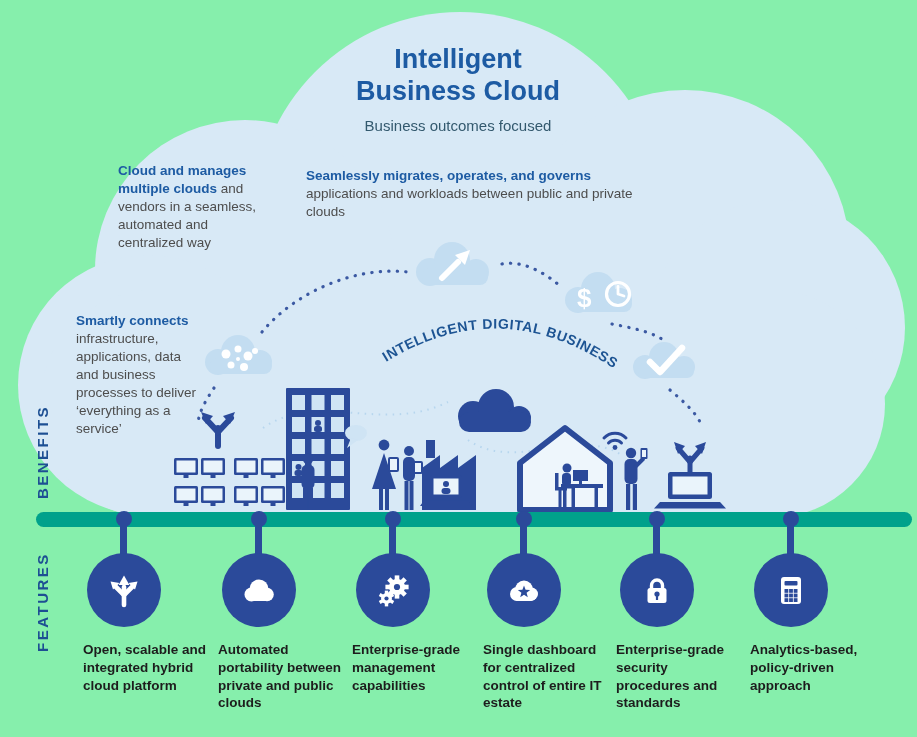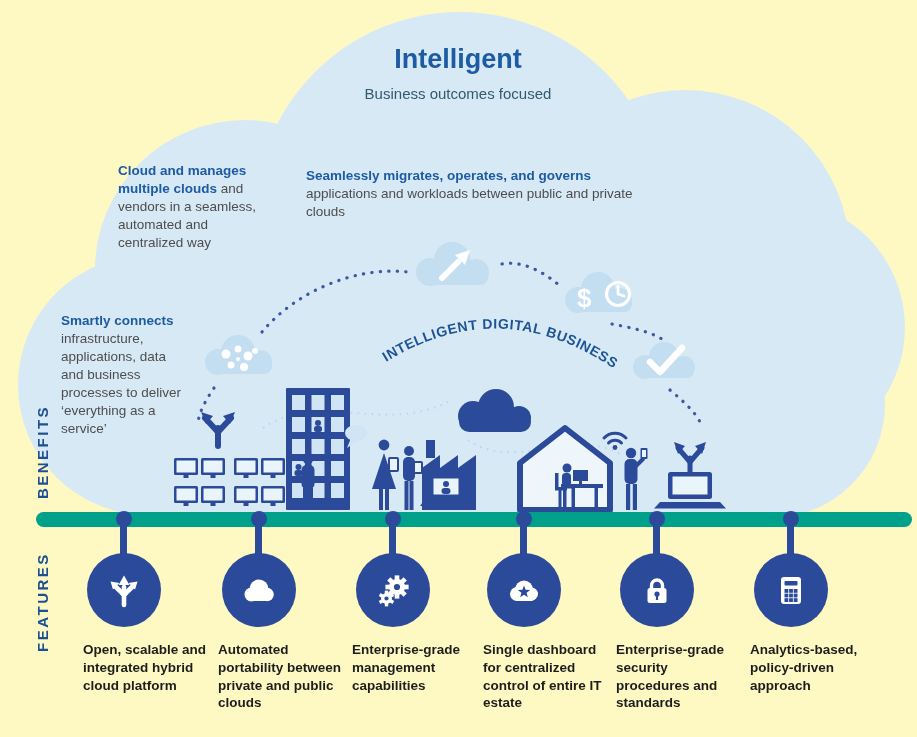--- a/index.html
+++ b/index.html
@@ -1,18 +1,18 @@
 <!DOCTYPE html>
 <html><head>
 <meta charset="utf-8">
 <style>
   html,body { margin:0; padding:0; background:#fff; }
   .canvas {
     position:relative; width:917px; height:737px; overflow:hidden;
-    font-family:"Liberation Sans", sans-serif; background:#fef9c3;
+    font-family:"Liberation Sans", sans-serif; background:#86efac;
   }
   .puff { position:absolute; background:#d8e9f6; border-radius:50%; }
   .puff-base { position:absolute; background:#d8e9f6; border-radius:114px; }
 
   .title-block { position:absolute; left:268px; top:44px; width:380px; text-align:center; z-index:3; }
   .title-line { font-size:27px; font-weight:bold; color:#1d5ba3; line-height:1.18; }
   .subtitle { font-size:15px; color:#33596e; margin-top:9px;text-align:center; }
 
   .benefit { position:absolute; font-size:13.5px; line-height:1.34; color:#4d4d4d; z-index:3; }
   .b-bold { color:#1d5ba3; font-weight:bold; }
@@ -44,30 +44,31 @@
     <div class="puff" style="left:255px;top:12px;width:410px;height:410px"></div>
     <div class="puff" style="left:95px;top:120px;width:300px;height:300px"></div>
     <div class="puff" style="left:520px;top:90px;width:330px;height:330px"></div>
     <div class="puff" style="left:18px;top:255px;width:260px;height:260px"></div>
     <div class="puff" style="left:650px;top:200px;width:255px;height:255px"></div>
     <div class="puff-base" style="left:40px;top:290px;width:845px;height:228px"></div>
   </div>
 
   <div class="title-block">
     <div class="title-line">Intelligent</div>
+    <div class="title-line">Business Cloud</div>
     <div class="subtitle">Business outcomes focused</div>
   </div>
 
   <div class="benefit" style="left:118px;top:162px;width:155px">
     <span class="b-bold">Cloud and manages multiple clouds</span><span> and vendors in a seamless, automated and centralized way</span>
   </div>
   <div class="benefit" style="left:306px;top:167px;width:335px">
     <span class="b-bold">Seamlessly migrates, operates, and governs</span><span> applications and workloads between public and private clouds</span>
   </div>
-  <div class="benefit" style="left:61px;top:312px;width:130px">
+  <div class="benefit" style="left:76px;top:312px;width:130px">
     <span class="b-bold">Smartly connects</span><span> infrastructure, applications, data and business processes to deliver ‘everything as a service’</span>
   </div>
 
   <svg class="abs z1" style="left:150px;top:230px" width="620" height="215" viewBox="0 0 620 215">
     <g fill="none" stroke="#2b4a9a" stroke-width="3.2" stroke-linecap="round" stroke-dasharray="0.3 8.2" opacity="0.9">
       <path d="M112 102 C 145 62, 205 36, 258 42"></path>
       <path d="M352 34 C 372 30, 394 42, 410 56"></path>
       <path d="M462 94 C 482 98, 504 102, 516 112"></path>
       <path d="M520 160 C 534 172, 546 182, 552 196"></path>
       <path d="M64 158 C 56 170, 50 180, 48 192"></path>

